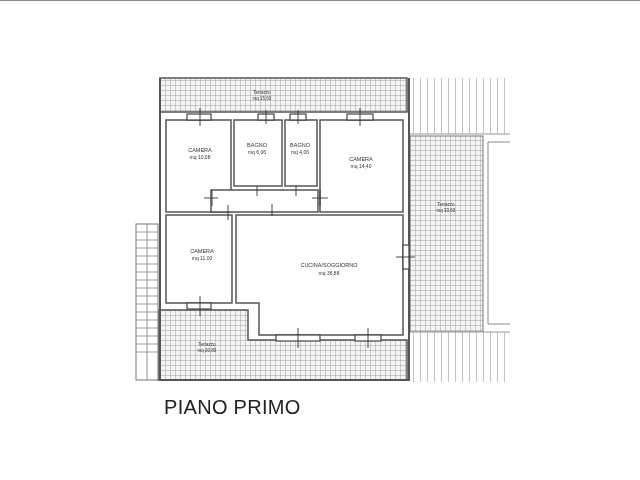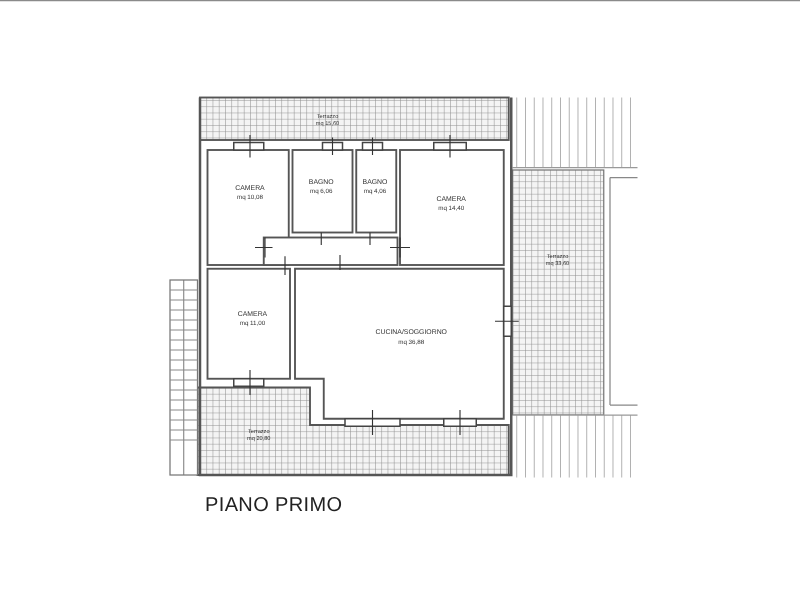--- a/index.html
+++ b/index.html
@@ -3,21 +3,21 @@
 <meta charset="utf-8">
 <style>
   html, body { margin:0; padding:0; }
   body {
     width:640px; height:480px; background:#ffffff; position:relative; overflow:hidden;
     font-family:"Liberation Sans", sans-serif;
   }
   .topline { position:absolute; left:0; top:0; width:640px; height:1px; background:#8a8a8a; }
   .plan { position:absolute; left:0; top:0; width:640px; height:480px; }
   .title {
-    position:absolute; left:164px; top:396px; font-size:16px; color:#222; letter-spacing:0.3px;
+    position:absolute; left:164px; top:396px; font-size:20px; color:#222; letter-spacing:0.3px;
   }
   .lbl { font-family:"Liberation Sans", sans-serif; fill:#333; }
 </style>
 </head>
 <body>
 
 <div class="topline"></div>
 
 <svg class="plan" viewBox="0 0 640 480" xmlns="http://www.w3.org/2000/svg">
   <defs>

